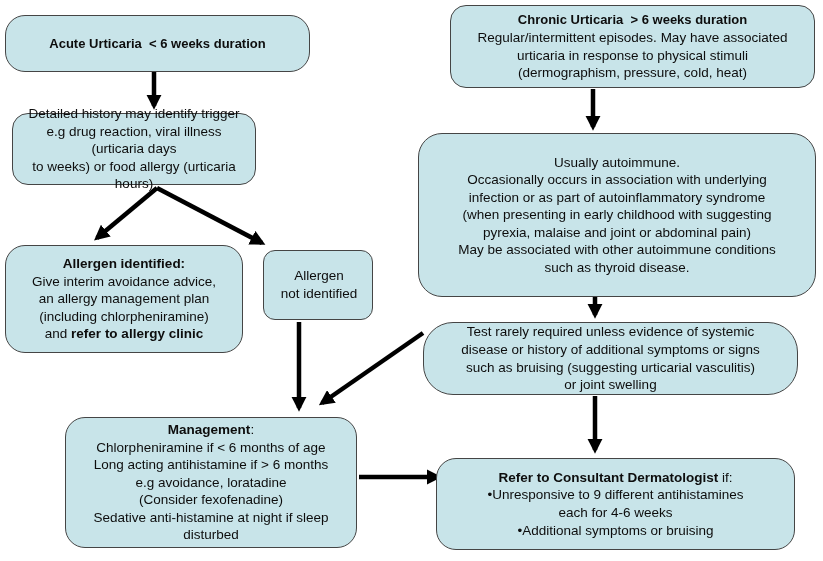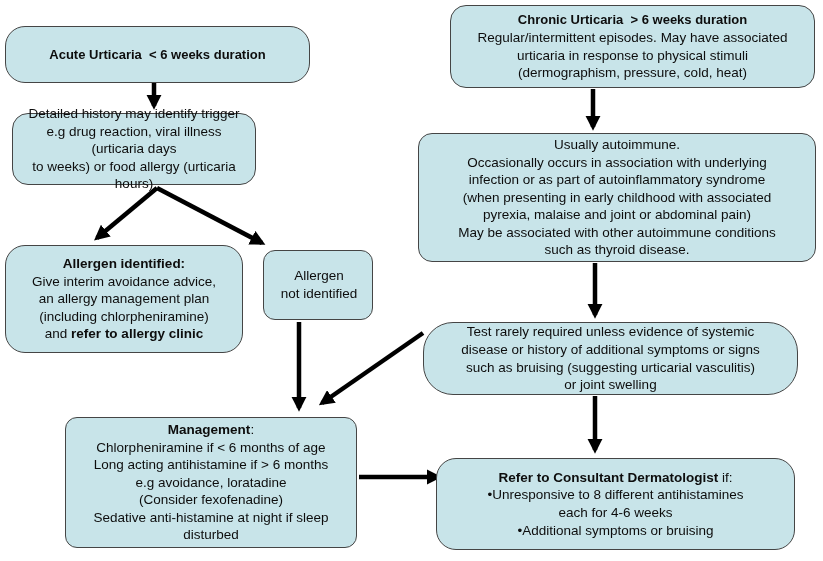--- a/index.html
+++ b/index.html
@@ -36,21 +36,21 @@
       <line x1="157" y1="188" x2="97" y2="238" marker-end="url(#ah)"></line>
       <line x1="157" y1="188" x2="262" y2="243" marker-end="url(#ah)"></line>
       <line x1="299" y1="322" x2="299" y2="408" marker-end="url(#ah)"></line>
       <line x1="423" y1="333" x2="322" y2="403" marker-end="url(#ah)"></line>
       <line x1="359" y1="477" x2="438" y2="477" marker-end="url(#ah)"></line>
       <line x1="593" y1="89" x2="593" y2="127" marker-end="url(#ah)"></line>
       <line x1="595" y1="263" x2="595" y2="315" marker-end="url(#ah)"></line>
       <line x1="595" y1="396" x2="595" y2="450" marker-end="url(#ah)"></line>
     </svg>
 
-  <div class="box" style="left:5px;top:26px;width:305px;height:57px;border-radius:20px;">
+  <div class="box" style="left:5px;top:15px;width:305px;height:57px;border-radius:20px;">
       <div class="tl"><span class="h">Acute Urticaria  &lt; 6 weeks duration</span></div>
     </div>
 
   <div class="box" style="left:12px;top:113px;width:244px;height:72px;border-radius:16px;">
       <div class="tl"><span>Detailed history may identify trigger</span></div>
       <div class="tl"><span>e.g drug reaction, viral illness (urticaria days</span></div>
       <div class="tl"><span>to weeks) or food allergy (urticaria hours)</span></div>
     </div>
 
   <div class="box" style="left:5px;top:245px;width:238px;height:108px;border-radius:20px;">
@@ -59,54 +59,54 @@
       <div class="tl"><span>an allergy management plan</span></div>
       <div class="tl"><span>(including chlorpheniramine)</span></div>
       <div class="tl"><span>and </span><span class="b">refer to allergy clinic</span></div>
     </div>
 
   <div class="box" style="left:263px;top:250px;width:110px;height:70px;border-radius:12px;padding-left:8px;">
       <div class="tl"><span>Allergen</span></div>
       <div class="tl"><span>not identified</span></div>
     </div>
 
-  <div class="box" style="left:65px;top:417px;width:292px;height:131px;border-radius:12px;">
+  <div class="box" style="left:65px;top:417px;width:292px;height:131px;border-radius:20px;">
       <div class="tl"><span class="b">Management</span><span>:</span></div>
       <div class="tl"><span>Chlorpheniramine if &lt; 6 months of age</span></div>
       <div class="tl"><span>Long acting antihistamine if &gt; 6 months</span></div>
       <div class="tl"><span>e.g avoidance, loratadine</span></div>
       <div class="tl"><span>(Consider fexofenadine)</span></div>
       <div class="tl"><span>Sedative anti-histamine at night if sleep</span></div>
       <div class="tl"><span>disturbed</span></div>
     </div>
 
   <div class="box" style="left:450px;top:5px;width:365px;height:83px;border-radius:16px;">
       <div class="tl"><span class="h">Chronic Urticaria  &gt; 6 weeks duration</span></div>
       <div class="tl"><span>Regular/intermittent episodes. May have associated</span></div>
       <div class="tl"><span>urticaria in response to physical stimuli</span></div>
       <div class="tl"><span>(dermographism, pressure, cold, heat)</span></div>
     </div>
 
-  <div class="box" style="left:418px;top:133px;width:398px;height:129px;border-radius:14px;">
+  <div class="box" style="left:418px;top:133px;width:398px;height:164px;border-radius:24px;">
       <div class="tl"><span>Usually autoimmune.</span></div>
       <div class="tl"><span>Occasionally occurs in association with underlying</span></div>
       <div class="tl"><span>infection or as part of autoinflammatory syndrome</span></div>
-      <div class="tl"><span>(when presenting in early childhood with associated</span></div>
+      <div class="tl"><span>(when presenting in early childhood with suggesting</span></div>
       <div class="tl"><span>pyrexia, malaise and joint or abdominal pain)</span></div>
       <div class="tl"><span>May be associated with other autoimmune conditions</span></div>
       <div class="tl"><span>such as thyroid disease.</span></div>
     </div>
 
   <div class="box" style="left:423px;top:322px;width:375px;height:73px;border-radius:30px;">
       <div class="tl"><span>Test rarely required unless evidence of systemic</span></div>
       <div class="tl"><span>disease or history of additional symptoms or signs</span></div>
       <div class="tl"><span>such as bruising (suggesting urticarial vasculitis)</span></div>
       <div class="tl"><span>or joint swelling</span></div>
     </div>
 
   <div class="box" style="left:436px;top:458px;width:359px;height:92px;border-radius:20px;">
       <div class="tl"><span class="b">Refer to Consultant Dermatologist</span><span> if:</span></div>
-      <div class="tl"><span>•Unresponsive to 8 different antihistamines</span></div>
+      <div class="tl"><span>•Unresponsive to 9 different antihistamines</span></div>
       <div class="tl"><span>each for 4-6 weeks</span></div>
       <div class="tl"><span>•Additional symptoms or bruising</span></div>
     </div>
 
 </div>
 
 </body></html>

